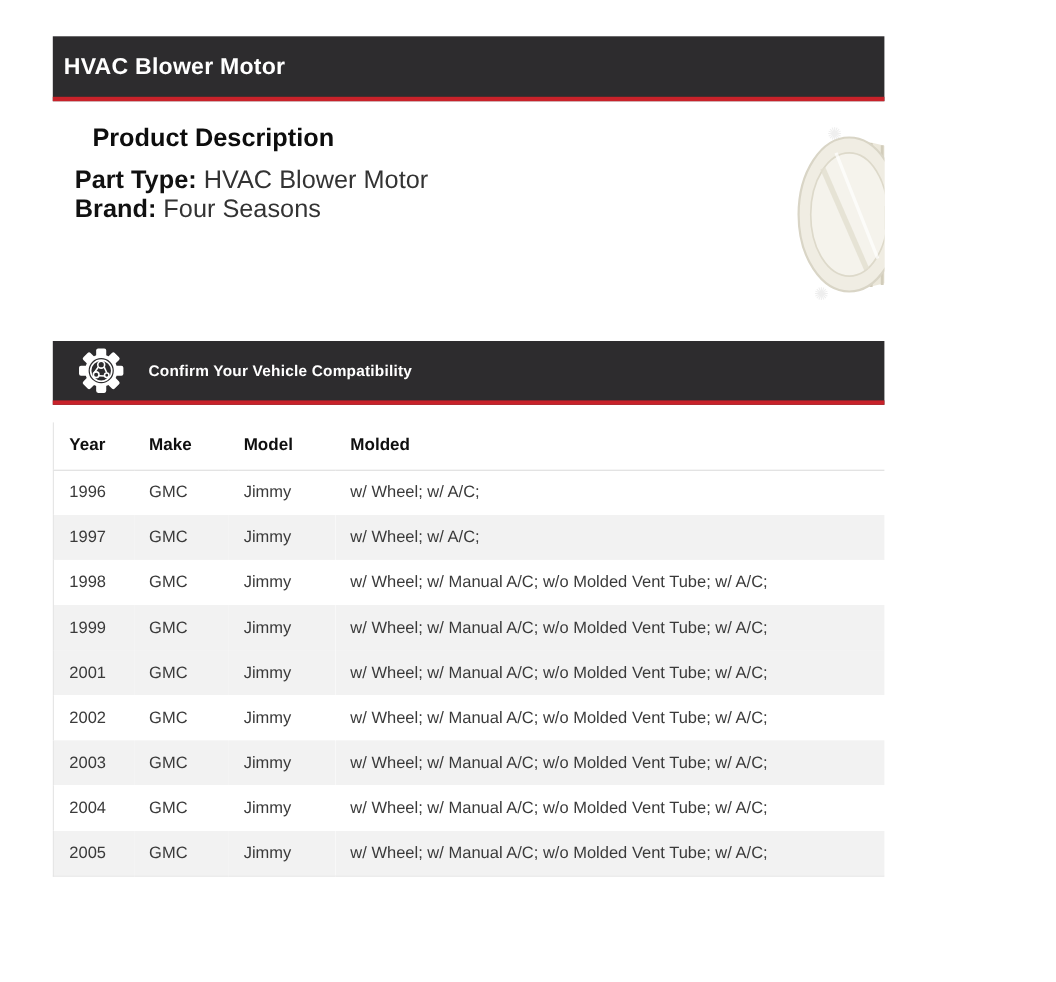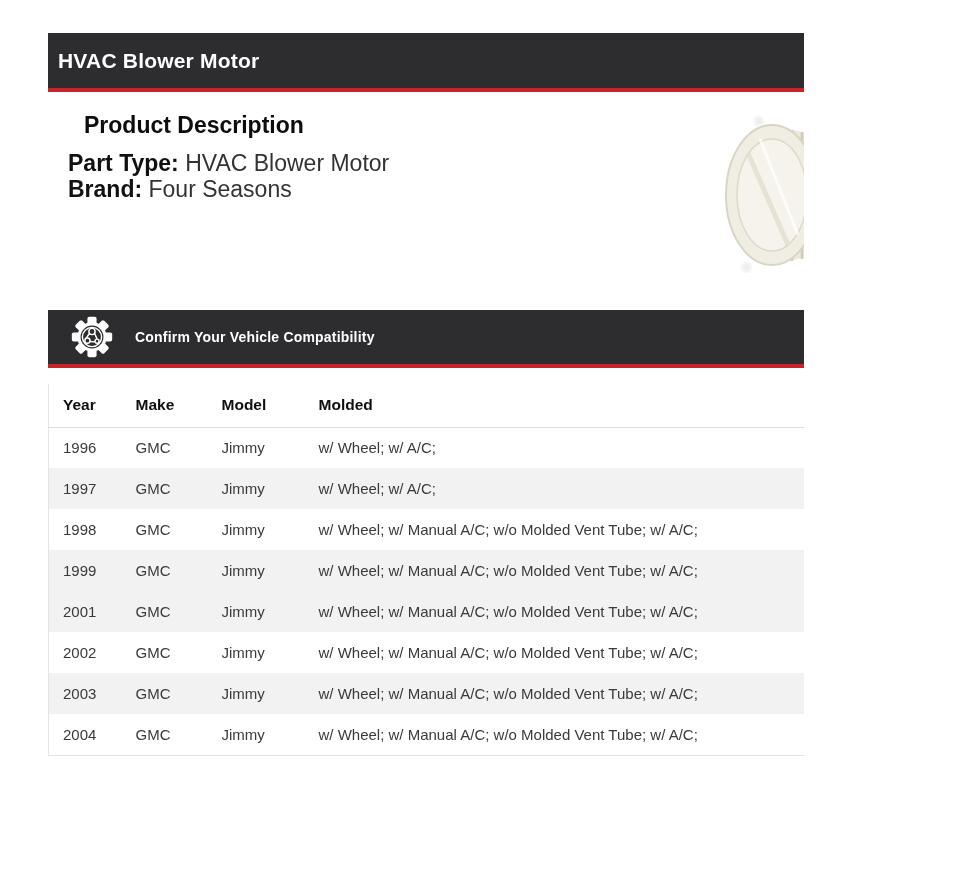--- a/index.html
+++ b/index.html
@@ -274,17 +274,23 @@
             <td>GMC</td>
             <td>Jimmy</td>
             <td>w/ Wheel; w/ Manual A/C; w/o Molded Vent Tube; w/ A/C;</td>
           </tr>
           <tr>
             <td>2004</td>
             <td>GMC</td>
             <td>Jimmy</td>
             <td>w/ Wheel; w/ Manual A/C; w/o Molded Vent Tube; w/ A/C;</td>
           </tr>
+          <tr class="striped">
+            <td>2005</td>
+            <td>GMC</td>
+            <td>Jimmy</td>
+            <td>w/ Wheel; w/ Manual A/C; w/o Molded Vent Tube; w/ A/C;</td>
+          </tr>
         </tbody>
     </table>
   </section>
 
 </div>
 
 </body></html>

